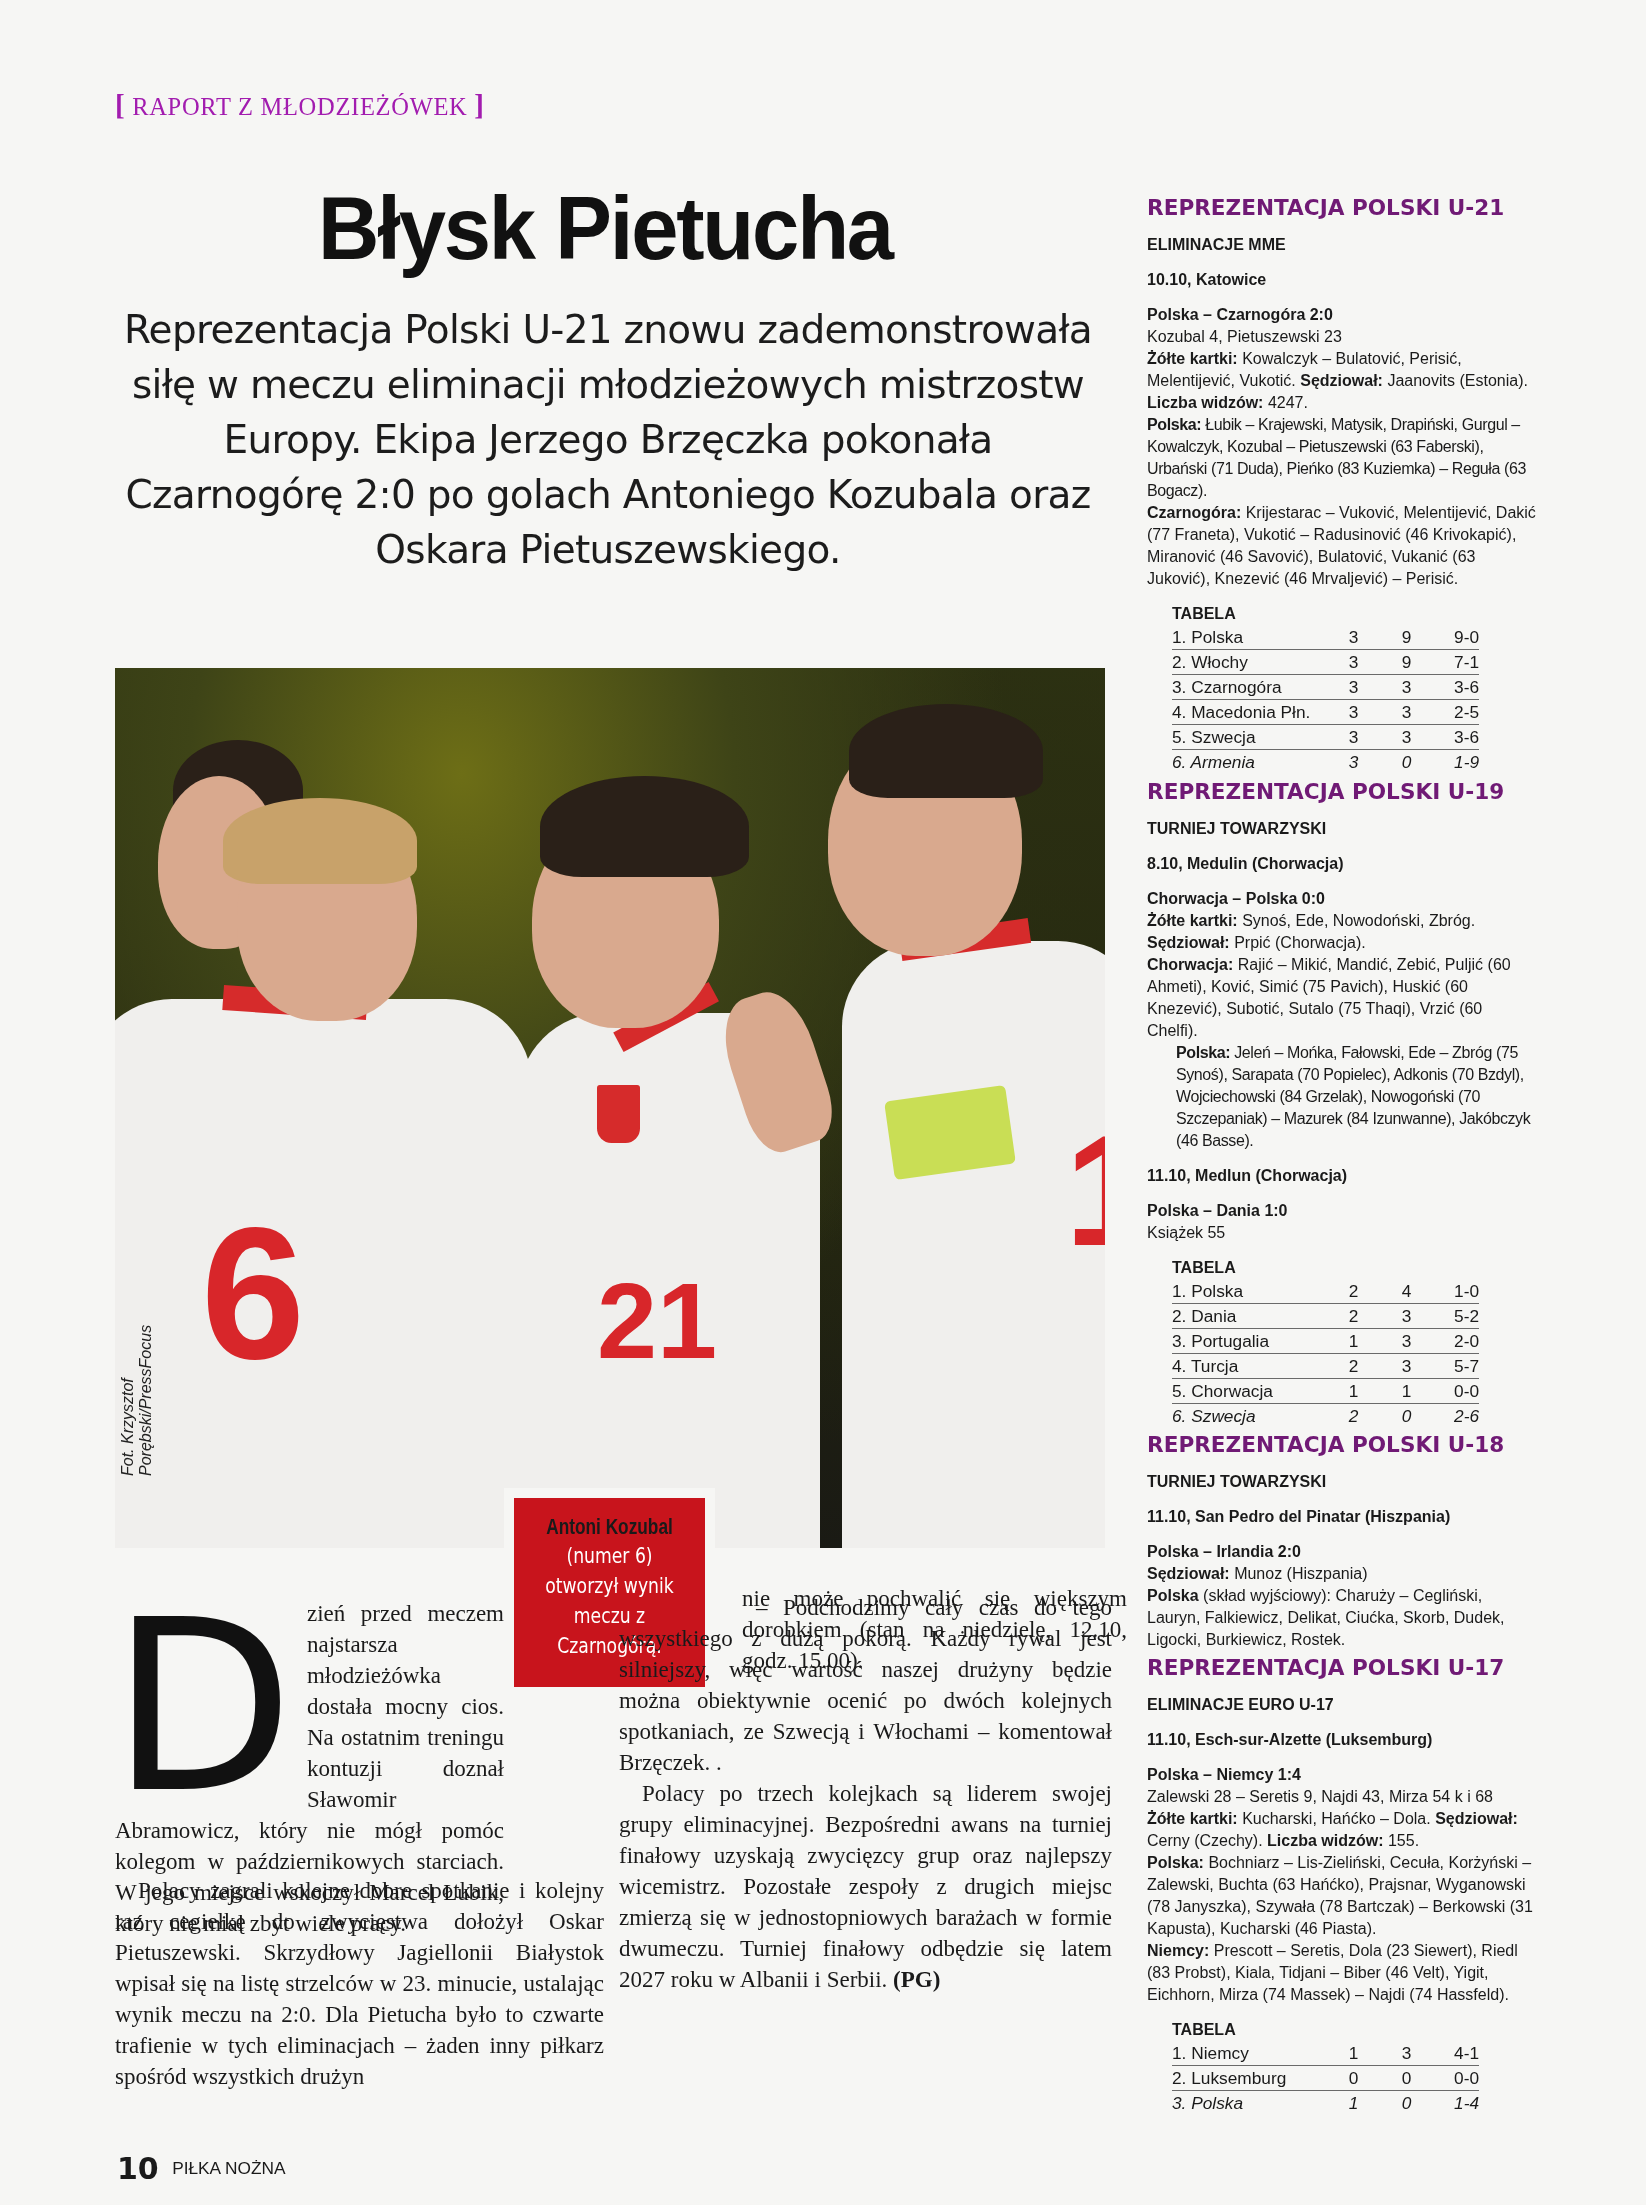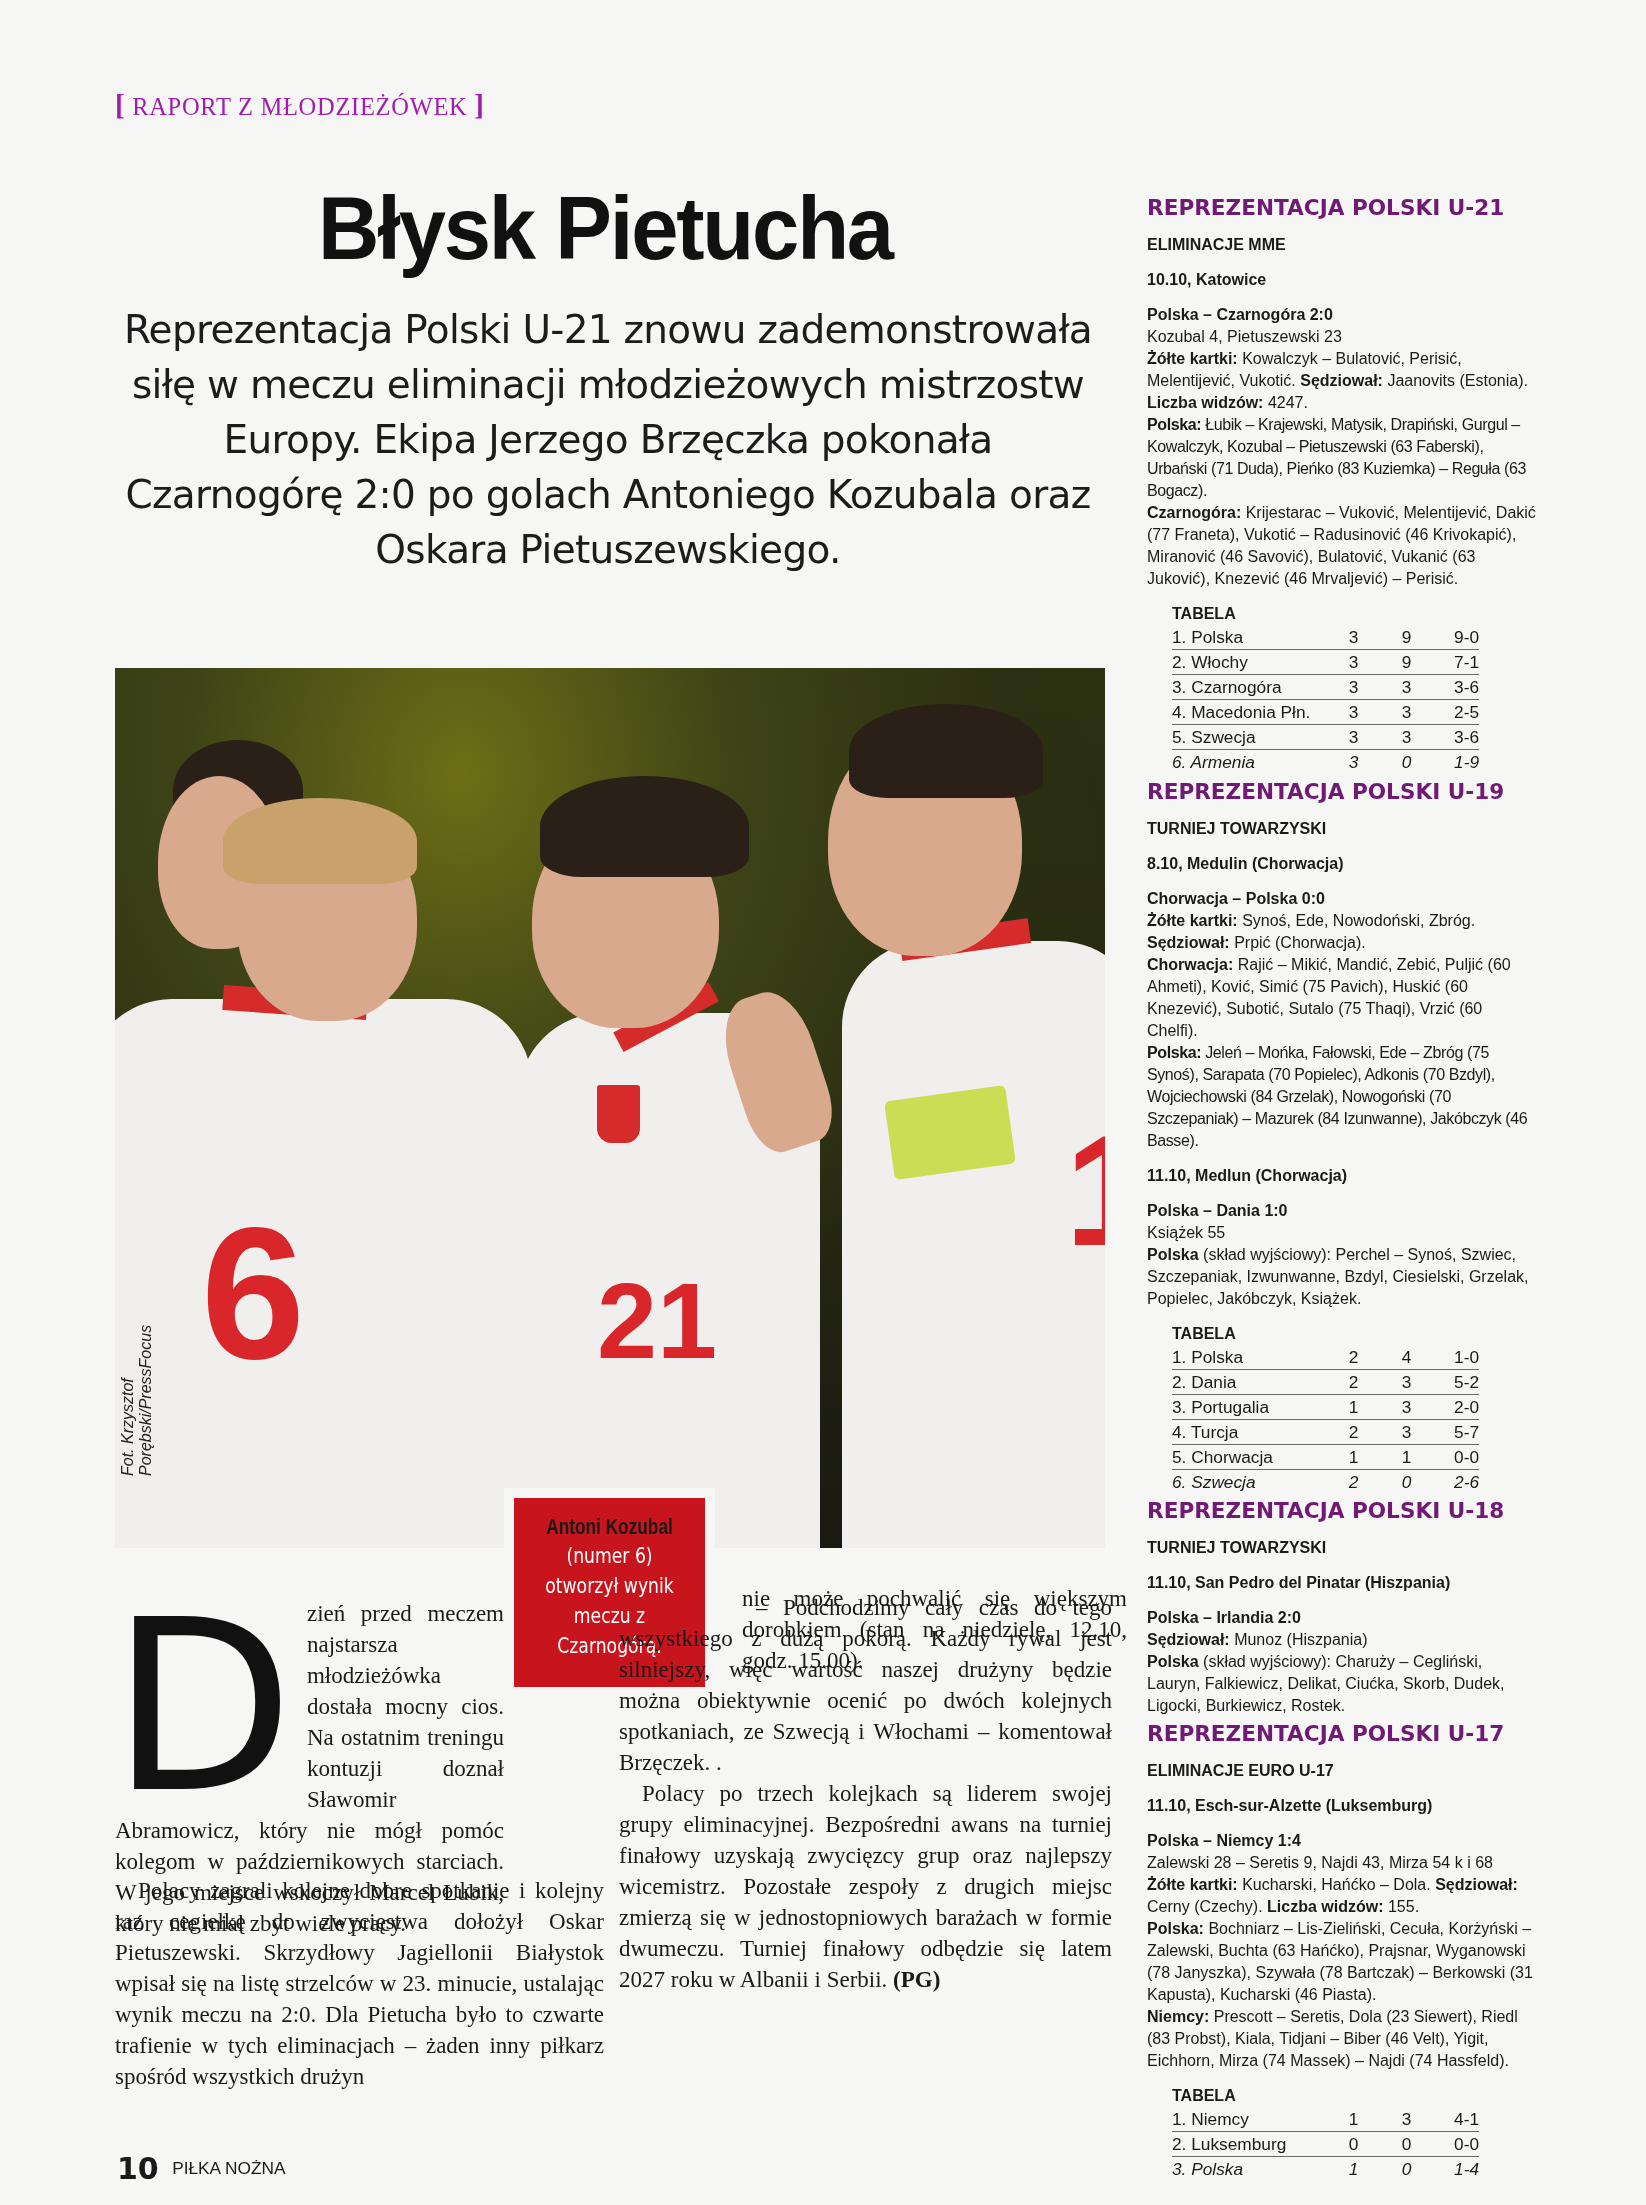--- a/index.html
+++ b/index.html
@@ -156,25 +156,24 @@
         </tr>
   </tbody>
     </table>
 
   <div class="sec">REPREZENTACJA POLSKI U-19</div>
   <p class="b">TURNIEJ TOWARZYSKI</p>
   <p class="b">8.10, Medulin (Chorwacja)</p>
   <p class="b">Chorwacja – Polska 0:0</p>
   <p><b>Żółte kartki:</b> <span>Synoś, Ede, Nowodoński, Zbróg.</span> <b>Sędziował:</b> <span>Prpić (Chorwacja).</span></p>
   <p><b>Chorwacja:</b> <span>Rajić – Mikić, Mandić, Zebić, Puljić (60 Ahmeti), Ković, Simić (75 Pavich), Huskić (60 Knezević), Subotić, Sutalo (75 Thaqi), Vrzić (60 Chelfi).</span></p>
-  <p style="letter-spacing:-0.4px;"><b>Polska:</b> <span>Jeleń – Mońka, Fałowski, Ede – Zbróg (75 Synoś), Sarapata (70 Popielec), Adkonis (70 Bzdyl), Wojciechowski (84 Grzelak), Nowogoński (70 Szczepaniak) – Mazurek (84 Izunwanne), Jakóbczyk (46 Basse).</span></p>
+  <p style="letter-spacing:-0.4px;margin-left:29px;"><b>Polska:</b> <span>Jeleń – Mońka, Fałowski, Ede – Zbróg (75 Synoś), Sarapata (70 Popielec), Adkonis (70 Bzdyl), Wojciechowski (84 Grzelak), Nowogoński (70 Szczepaniak) – Mazurek (84 Izunwanne), Jakóbczyk (46 Basse).</span></p>
   <p class="b">11.10, Medlun (Chorwacja)</p>
   <p class="b">Polska – Dania 1:0</p>
   <p>Książek 55</p>
-  <p><b>Polska</b> <span>(skład wyjściowy): Perchel – Synoś, Szwiec, Szczepaniak, Izwunwanne, Bzdyl, Ciesielski, Grzelak, Popielec, Jakóbczyk, Książek.</span></p>
   <p class="b" style="margin-left:25px;">TABELA</p>
   <table class="tbl">
     <tbody>
         <tr>
           <td>1. Polska</td>
           <td class="n">2</td>
           <td class="n">4</td>
           <td class="g">1-0</td>
         </tr>
     <tr>

